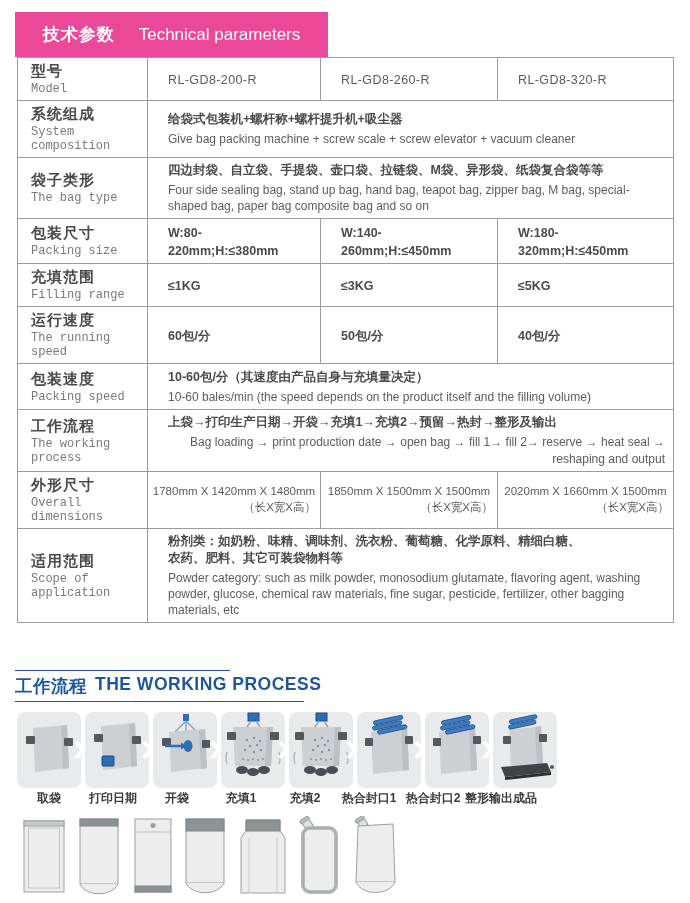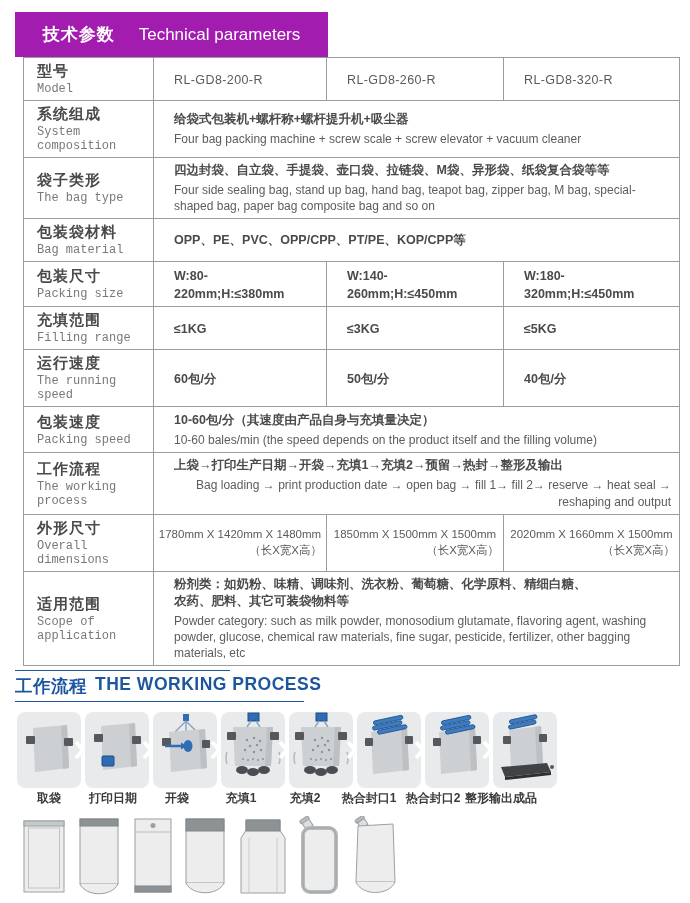--- a/index.html
+++ b/index.html
@@ -3,30 +3,30 @@
 <meta charset="utf-8">
 <style>
   * { margin:0; padding:0; box-sizing:border-box; }
   html,body { background:#fff; }
   body { font-family:"Liberation Sans","DejaVu Sans",sans-serif; }
   .page { position:relative; width:690px; height:903px; background:#fff; overflow:hidden; }
 
   
   .title-box {
     position:absolute; left:15px; top:12px; width:313px; height:45px;
-    background:#a21caf; color:#fff; display:flex; align-items:center; justify-content:center;
+    background:#ec4899; color:#fff; display:flex; align-items:center; justify-content:center;
     gap:24px; font-size:17px;
   }
   .title-box .zh-t { font-weight:bold; letter-spacing:1px; }
   .title-box .en-t { font-weight:normal; }
 
   
   table.params {
     position:absolute; left:17px; top:57px; width:656px;
-    border-collapse:collapse; table-layout:fixed;margin-left:6px;
+    border-collapse:collapse; table-layout:fixed;
   }
   table.params td { border:1px solid #9a9da0; vertical-align:middle; }
   td.lbl { padding:4px 4px 4px 13px; }
   td.lbl .zh { font-size:15px; font-weight:bold; color:#4a4a4a; letter-spacing:1px; }
   td.lbl .en { font-size:12px; color:#787878; margin-top:1px;font-family:Liberation Mono, monospace; }
   td.val { padding:4px 8px 4px 20px; }
   .vzh { font-size:12.5px; font-weight:bold; color:#4a4a4a; }
   .ven { font-size:12px; color:#5c5c5c; margin-top:3px; line-height:1.35; }
   .vplain { font-size:12.5px; color:#5a5a5a; letter-spacing:0.4px; }
   td.dim { text-align:center; padding:4px 4px; }
@@ -78,40 +78,31 @@
         <td class="val"><span class="vplain">RL-GD8-260-R</span></td>
         <td class="val"><span class="vplain">RL-GD8-320-R</span></td>
       </tr>
       <tr style="height:42px">
         <td class="lbl">
           <div class="zh">系统组成</div>
           <div class="en">System composition</div>
         </td>
         <td class="val" colspan="3">
           <div class="vzh">给袋式包装机+螺杆称+螺杆提升机+吸尘器</div>
-          <div class="ven">Four bag packing machine + screw scale + screw elevator + vacuum cleaner</div>
+          <div class="ven">Give bag packing machine + screw scale + screw elevator + vacuum cleaner</div>
         </td>
       </tr>
       <tr style="height:51px">
         <td class="lbl">
           <div class="zh">袋子类形</div>
           <div class="en">The bag type</div>
         </td>
         <td class="val" colspan="3">
           <div class="vzh">四边封袋、自立袋、手提袋、壶口袋、拉链袋、M袋、异形袋、纸袋复合袋等等</div>
           <div class="ven wrap480">Four side sealing bag, stand up bag, hand bag, teapot bag, zipper bag, M bag, special-shaped bag, paper bag composite bag and so on</div>
-        </td>
-      </tr>
-      <tr style="height:39px">
-        <td class="lbl">
-          <div class="zh">包装袋材料</div>
-          <div class="en">Bag material</div>
-        </td>
-        <td class="val" colspan="3">
-          <div class="vzh">OPP、PE、PVC、OPP/CPP、PT/PE、KOP/CPP等</div>
         </td>
       </tr>
       <tr style="height:44px">
         <td class="lbl">
           <div class="zh">包装尺寸</div>
           <div class="en">Packing size</div>
         </td>
         <td class="val"><span class="vzh">W:80-220mm;H:≤380mm</span></td>
         <td class="val"><span class="vzh">W:140-260mm;H:≤450mm</span></td>
         <td class="val"><span class="vzh">W:180-320mm;H:≤450mm</span></td>

